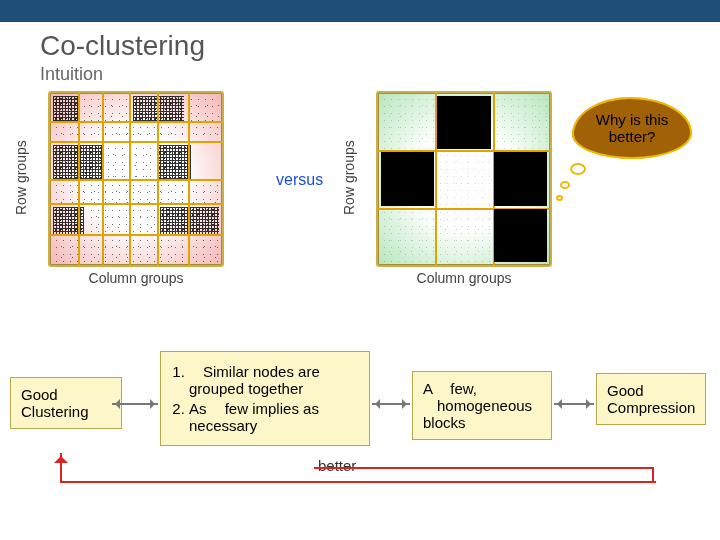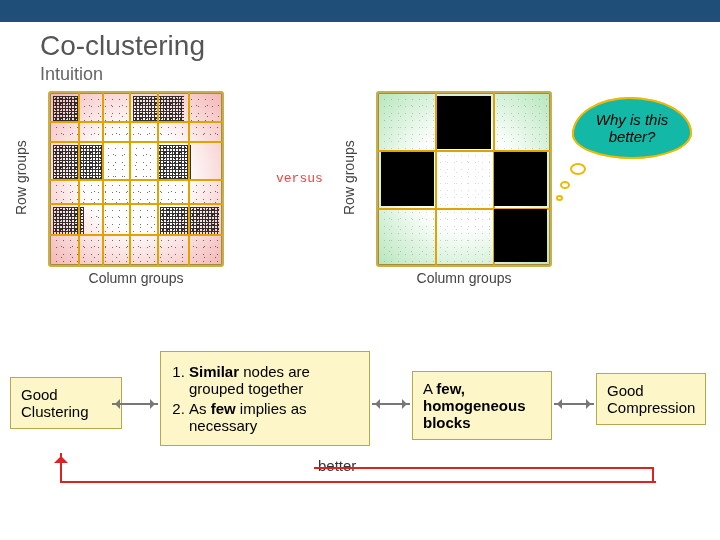--- a/index.html
+++ b/index.html
@@ -38,48 +38,47 @@
     opacity: 0.55;
   }
   .noise.dense {
     background-image:
       linear-gradient(90deg, #000 1px, transparent 1px),
       linear-gradient(0deg, #000 1px, transparent 1px),
       radial-gradient(#000 1px, transparent 1px);
     background-size: 3px 3px, 3px 3px, 5px 5px;
     opacity: 0.8;
   }
-  .versus { position: absolute; left: 276px; top: 80px; font-size: 13px; color: #ef4444; font-family: Liberation Mono, monospace; }
+  .versus { position: absolute; left: 276px; top: 80px; font-size: 16px; color: #1d4ed8; }
   .thought {
     position: absolute; left: 572px; top: 6px; width: 120px; height: 62px;
     border: 2px solid #f0b800; border-radius: 48% 52% 50% 50% / 60% 58% 42% 40%;
-    background: #14b8a6; display: flex; align-items: center; justify-content: center;
+    background: #a16207; display: flex; align-items: center; justify-content: center;
     font-size: 15px; text-align: center; padding: 4px;
     filter: drop-shadow(0 0 0 #f0b800);
-    font-style: italic;
   }
   .bubble {
     position: absolute; border: 2px solid #f0b800; background: #fff;
     border-radius: 50%;
   }
   .b1 { left: 570px; top: 72px; width: 16px; height: 12px; }
   .b2 { left: 560px; top: 90px; width: 10px; height: 8px; }
   .b3 { left: 556px; top: 104px; width: 7px; height: 6px; }
   .bottom { position: relative; margin-top: 28px; height: 150px; }
   .box {
     position: absolute; background: #fcf6c8; border: 1px solid #b8a84c;
     padding: 8px 10px; font-size: 15px;
   }
   .box.good { left: 10px; top: 40px; width: 112px; }
   .box.mid  { left: 160px; top: 14px; width: 210px; }
   .box.few  { left: 412px; top: 34px; width: 140px; }
   .box.comp { left: 596px; top: 36px; width: 110px; }
   .box ol { margin-left: 18px; }
   .box li { margin: 3px 0; }
-  .box strong { font-weight: bold; }
+  .box strong { font-weight: normal; margin-left: 14px; }
   .connector { position: absolute; display: flex; align-items: center; justify-content: space-between; }
   .connector .line { flex: 1; height: 2px; background: #777; position: relative; }
   .connector .line::before, .connector .line::after {
     content: ''; position: absolute; width: 0; height: 0; border: 5px solid transparent; top: -4px;
   }
   .connector .line::before { left: -2px; border-right-color: #777; }
   .connector .line::after  { right: -2px; border-left-color: #777; }
   .c1 { left: 112px; top: 62px; width: 46px; height: 10px; }
   .c2 { left: 372px; top: 62px; width: 38px; height: 10px; }
   .c3 { left: 554px; top: 62px; width: 40px; height: 10px; }

